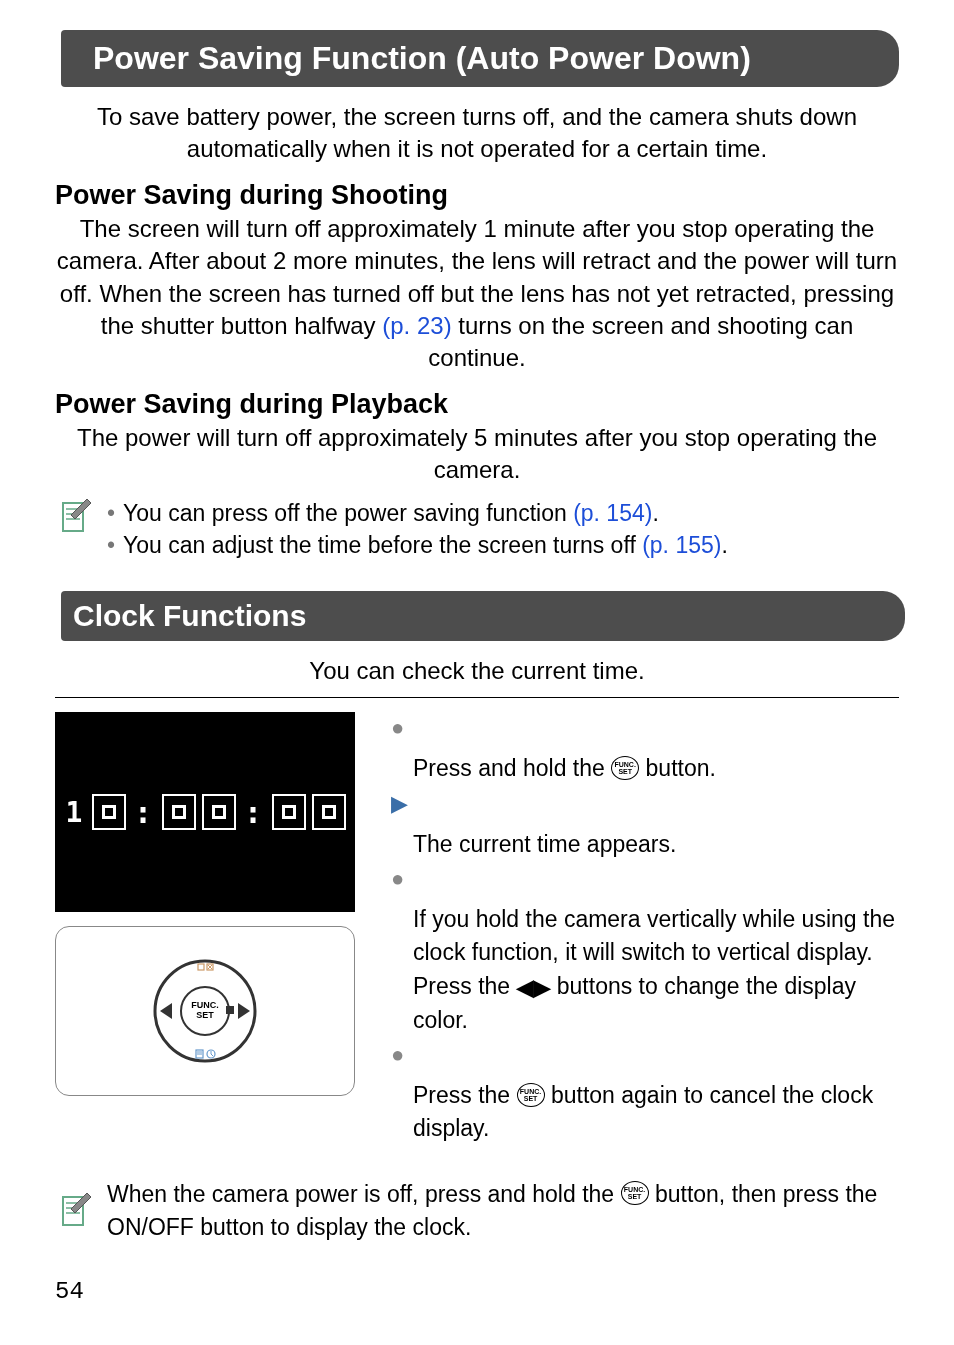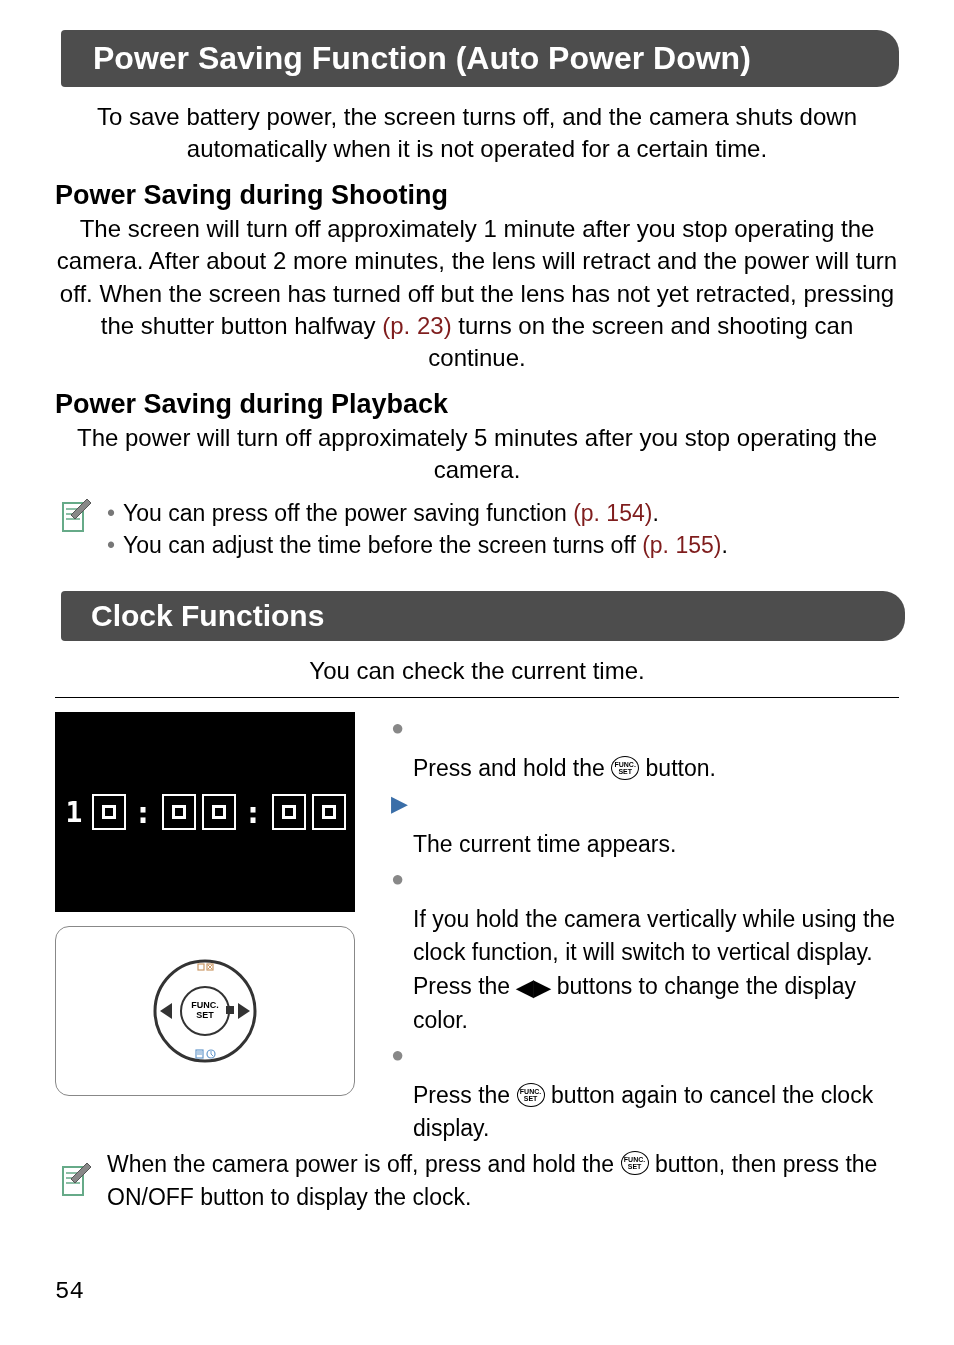--- a/index.html
+++ b/index.html
@@ -3,28 +3,28 @@
 <meta charset="utf-8">
 <style>
   * { box-sizing: border-box; margin: 0; padding: 0; }
   html, body { width: 954px; height: 1345px; background: #fff; font-family: Arial, Helvetica, sans-serif; color: #000; }
   .page { padding: 30px 55px 40px 55px; position: relative; height: 100%; }
   .section-header {
     background: #4d4d4d;
     color: #fff;
     font-weight: 900;
     border-radius: 4px 22px 22px 4px;
-    padding: 8px 30px;
+    padding: 8px 12px;
     margin-bottom: 14px;
   }
   .sh-large { font-size: 32px;  margin-left: 6px; padding:10px 32px; }
   .sh-med   { font-size: 30px; display:inline-block; padding-right:40px; margin-left:6px;}
   .body-text { font-size: 24px; line-height: 1.35; margin-bottom: 10px; text-align: center; }
   .sub-head { font-size: 27px; font-weight: 700; margin-top: 14px; margin-bottom: 2px; }
-  .link { color: #7f1d1d; }
+  .link { color: #1d4ed8; }
   .note-box { display: flex; align-items: flex-start; margin-top: 8px; }
   .note-icon { width: 40px; flex: 0 0 40px; display:flex; align-items:center; justify-content:center; margin-right:12px;}
   .note-icon svg { width: 36px; height: 40px; }
   .note-list { font-size: 23px; line-height:1.4; }
   .note-list .bullet-row { display:flex; }
   .note-list .bullet { color:#777; margin-right:8px; }
   .clock-section { margin-top: 30px; }
   .clock-body { display:flex; margin-top:10px; }
   .clock-left { width: 300px; flex:0 0 300px; margin-right:36px; }
   .lcd { width:300px; height:200px; background:#000; display:flex; align-items:center; justify-content:center; margin-bottom:14px;}
@@ -32,21 +32,21 @@
   .dig { border:2px solid #fff; width:34px; height:36px; display:flex; align-items:center; justify-content:center; font-weight:bold;}
   .dig.first { border:none; width:22px;}
   .colon { font-weight:bold; font-size:30px; padding:0 2px;}
   .dial-box { width:300px; height:170px; border:1px solid #888; border-radius:14px; display:flex; align-items:center; justify-content:center;}
   .clock-right { flex:1; font-size:23px; line-height:1.45; }
   .clock-right .row { display:flex; margin-bottom:2px; }
   .clock-right .lead { width:22px; flex:0 0 22px; color:#888; font-size:22px; }
   .clock-right .lead.blue { color:#3a6ea8; }
   .clock-right .txt { flex:1;margin-top:40px; }
   .inline-icon { display:inline-flex; vertical-align:middle; }
-  .tip-box { display:flex; align-items:center; }
+  .tip-box { margin-top:30px; display:flex; align-items:center; }
   .tip-text { font-size:23px; line-height:1.45; }
   .page-num { position:absolute; bottom:40px; left:55px; font-size:24px;font-family:Liberation Mono, monospace; }
   hr.sep { border:none; border-top:1px solid #000; margin:8px 0 14px 0; }
   .func-badge {
     display:inline-flex; align-items:center; justify-content:center;
     width:28px; height:24px; border:1.5px solid #000; border-radius:50%;
     font-size:8px; line-height:1; flex-direction:column; vertical-align:middle;
     position:relative; top:-2px;
   }
   .func-badge span { display:block; font-size:7px; font-weight:bold;}

